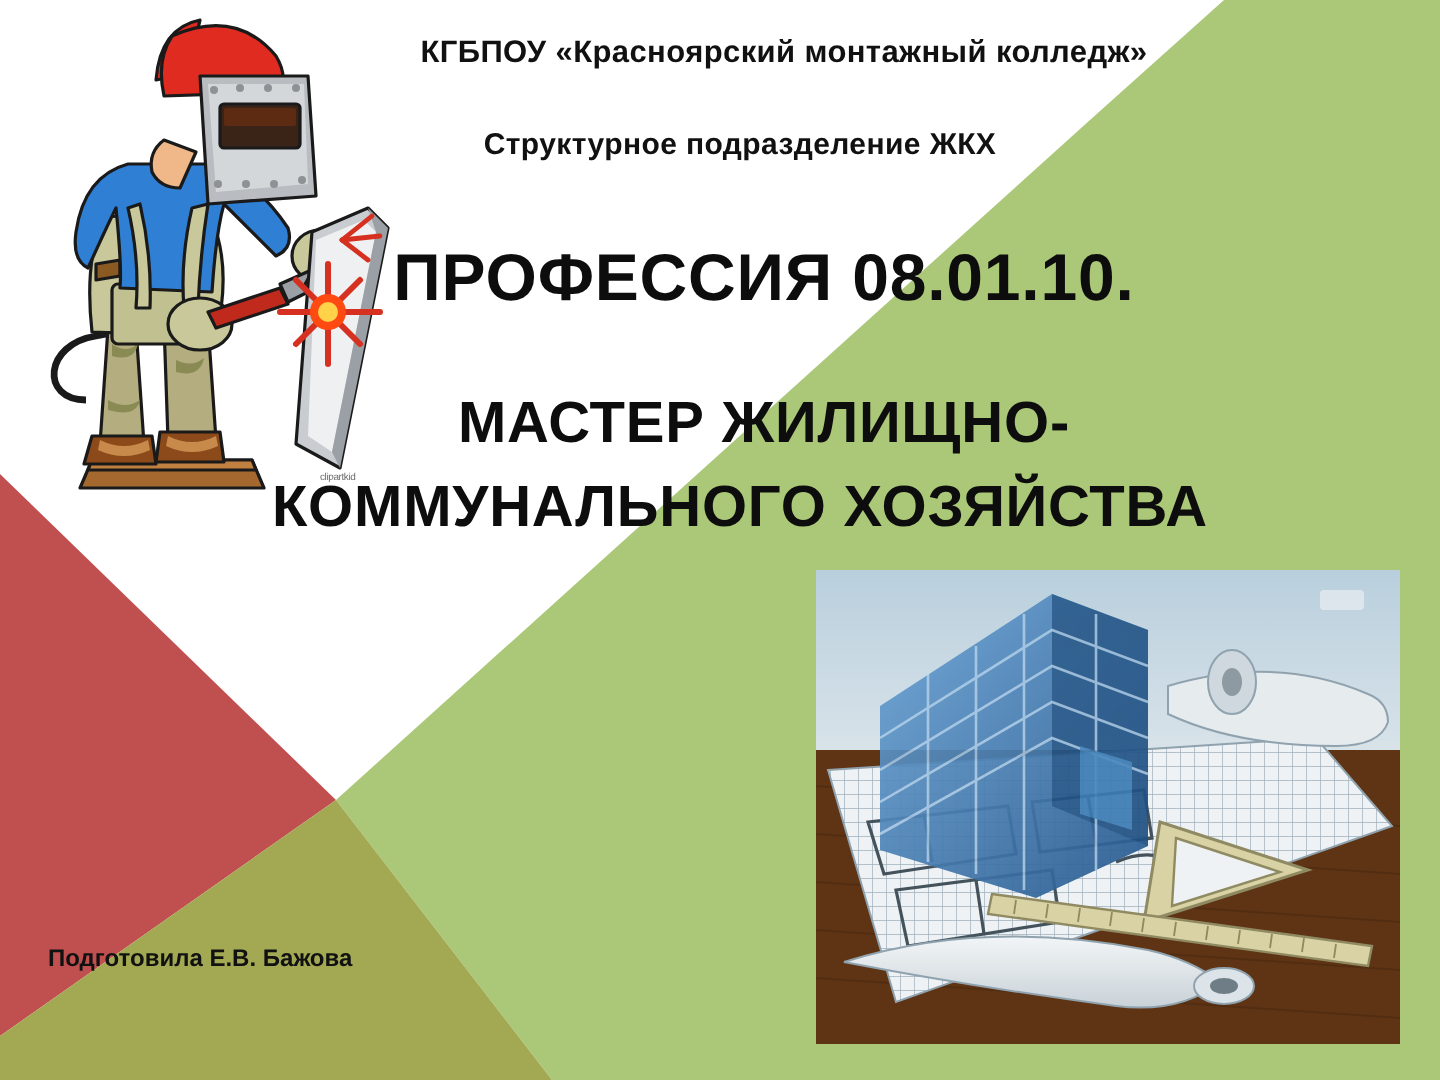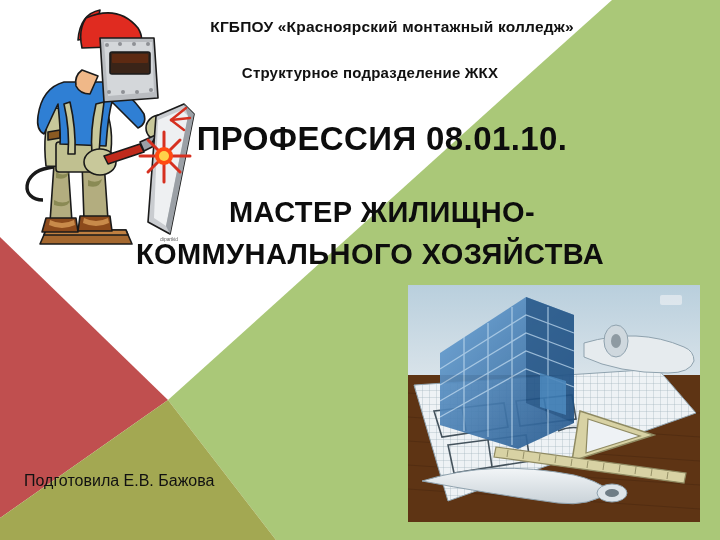--- a/index.html
+++ b/index.html
@@ -65,23 +65,24 @@
   }
   #title3 {
     top: 238px;
     font-size: 29px;
     padding-left: 10px;
   }
   #author {
     position: absolute;
     left: 24px;
     top: 472px;
-    font-size: 16px;
+    font-size: 12px;
     color: #111111;
     white-space: nowrap;
+    font-weight: bold;
   }
   #watermark {
     position: absolute;
     left: 160px;
     top: 236px;
     font-size: 5px;
     color: #6b6b6b;
     letter-spacing: -0.2px;
     white-space: nowrap;
     font-family: "Liberation Sans", sans-serif;

